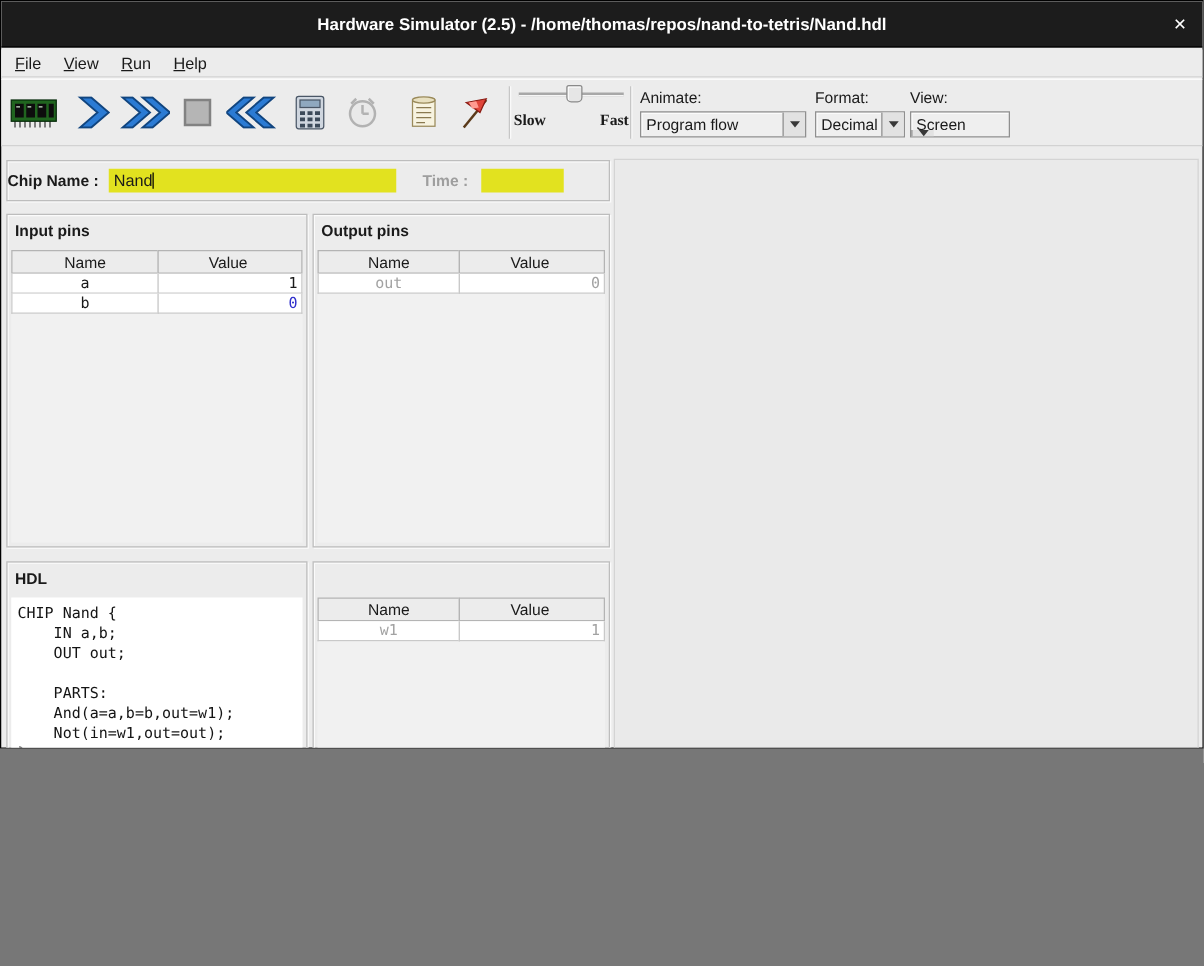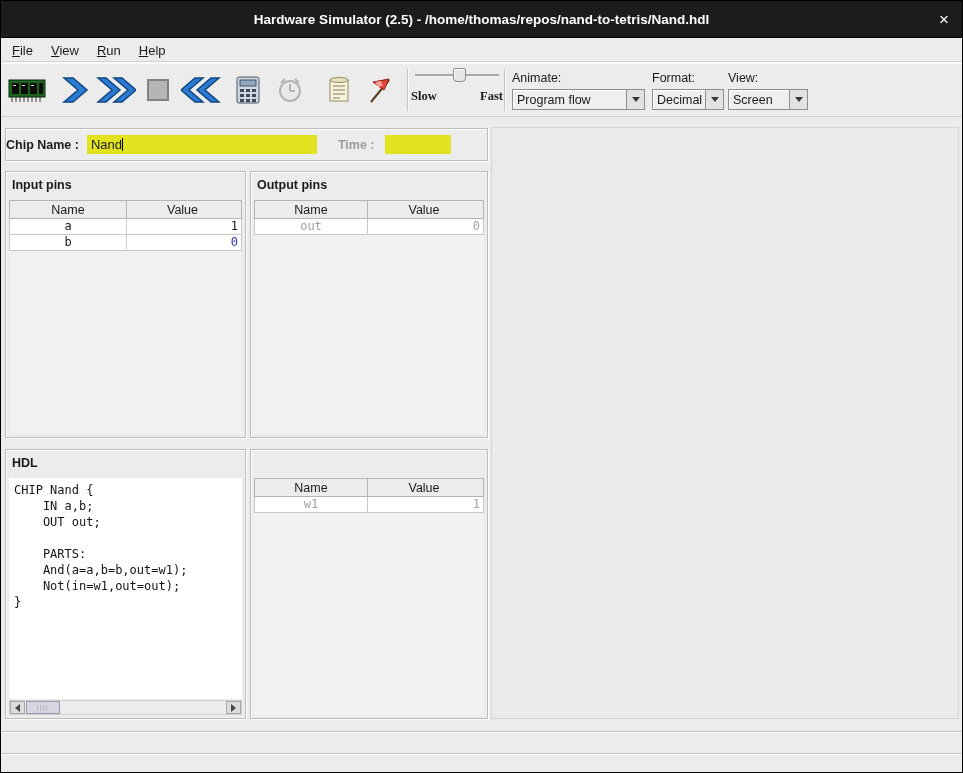--- a/index.html
+++ b/index.html
@@ -1,18 +1,18 @@
 <!DOCTYPE html>
 <html><head>
 <meta charset="utf-8">
 <style>
   html,body { margin:0; padding:0; background:#777; }
   * { box-sizing:border-box; }
   .window {
-    position:relative; width:963px; height:773px; margin:0 auto;
+    position:relative; width:963px; height:599px; margin:0 auto;
     background:#ececec; border:1px solid #000; overflow:hidden;
     font-family:"Liberation Sans", sans-serif; color:#1a1a1a;
   }
   
   .titlebar {
     position:absolute; left:0; top:0; right:0; height:37px;
     background:#1c1c1c; border-bottom:1px solid #000;
     display:flex; align-items:center; justify-content:center;
   }
   .titlebar .title { color:#fff; font-weight:bold; font-size:13.5px; }
@@ -304,21 +304,21 @@
       <div class="combo" style="width:72px;">
         <div class="combo-text">Decimal</div>
         <div class="combo-arrow">
             <span class="tri"></span>
           </div>
       </div>
     </div>
 
     <div class="combo-group" style="left:727px;">
       <div class="combo-label">View:</div>
-      <div class="combo" style="width:80px;">
+      <div class="combo" style="width:80px;flex-direction:column;">
         <div class="combo-text">Screen</div>
         <div class="combo-arrow">
             <span class="tri"></span>
           </div>
       </div>
     </div>
   </div>
 
   <div class="chip-panel etched">
     <span class="chip-label">Chip Name :</span>

